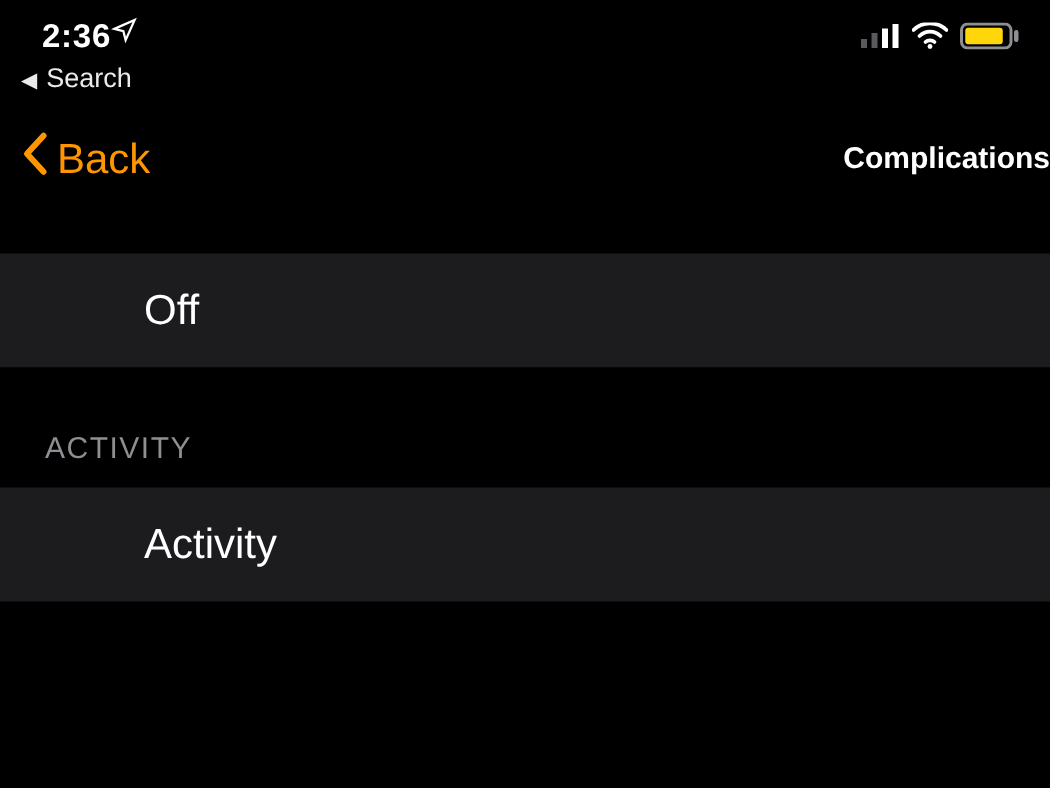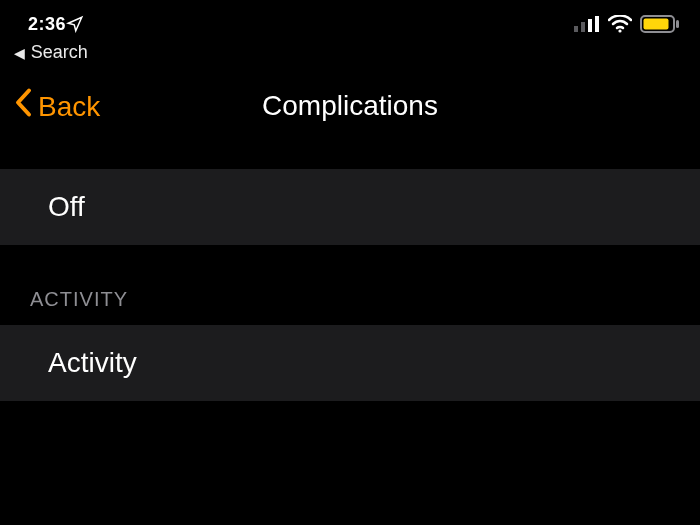--- a/index.html
+++ b/index.html
@@ -22,23 +22,23 @@
   
   .status-bar {
     display: flex;
     align-items: center;
     justify-content: space-between;
     padding: 8px 20px 0 28px;
     height: 40px;
   }
   .status-left {
     display: flex;
-    align-items: center;
+    align-items: flex-start;
     gap: 0;
-    font-size: 18px;
+    font-size: 22px;
     font-weight: 600;
     letter-spacing: 0.5px;
   }
   .status-right {
     display: flex;
     align-items: center;
     gap: 8px;
   }
   .icon-svg { display: block; }
 
@@ -55,55 +55,55 @@
     font-size: 14px;
     line-height: 1;
   }
 
   
   .nav-bar {
     position: relative;
     height: 70px;
     display: flex;
     align-items: center;
-    justify-content: center;
+    justify-content: flex-end;
   }
   .nav-back {
     position: absolute;
     left: 14px;
     top: 50%;
     transform: translateY(-50%);
     display: flex;
     align-items: center;
     gap: 4px;
     color: #ff9500;
     font-size: 28px;
     font-weight: 400;
     cursor: pointer;
   }
   .nav-back .chev {
     display: inline-block;
   }
   .nav-title {
     color: #fff;
-    font-size: 28px;
-    font-weight: 400;
+    font-size: 20px;
+    font-weight: 700;
   }
 
   
   .spacer-dark {
     background: #000;
     height: 28px;
   }
   .row {
     background: #1c1c1e;
     height: 76px;
     display: flex;
     align-items: center;
-    padding-left: 48px;
+    padding-left: 96px;
     font-size: 28px;
     color: #fff;
     cursor: pointer;
   }
   .section-header {
     background: #000;
     height: 80px;
     display: flex;
     align-items: flex-end;
     padding: 0 0 14px 30px;

